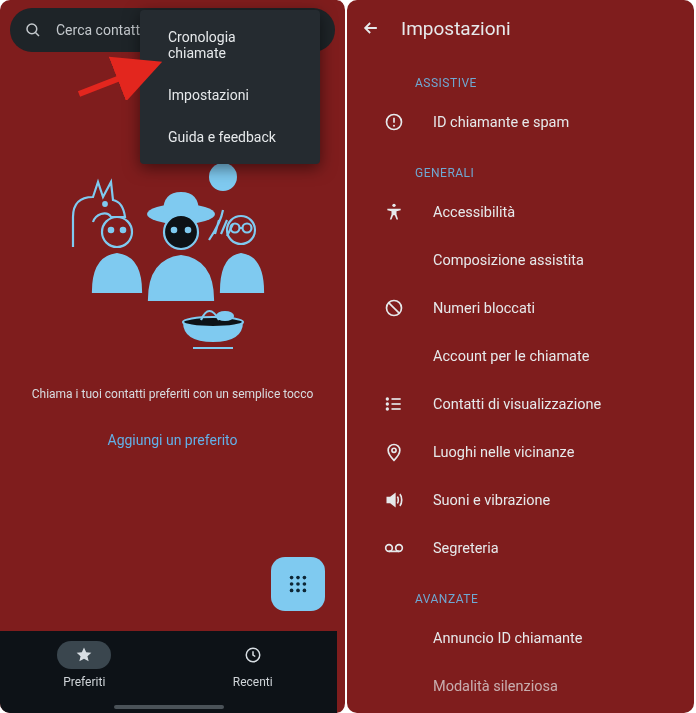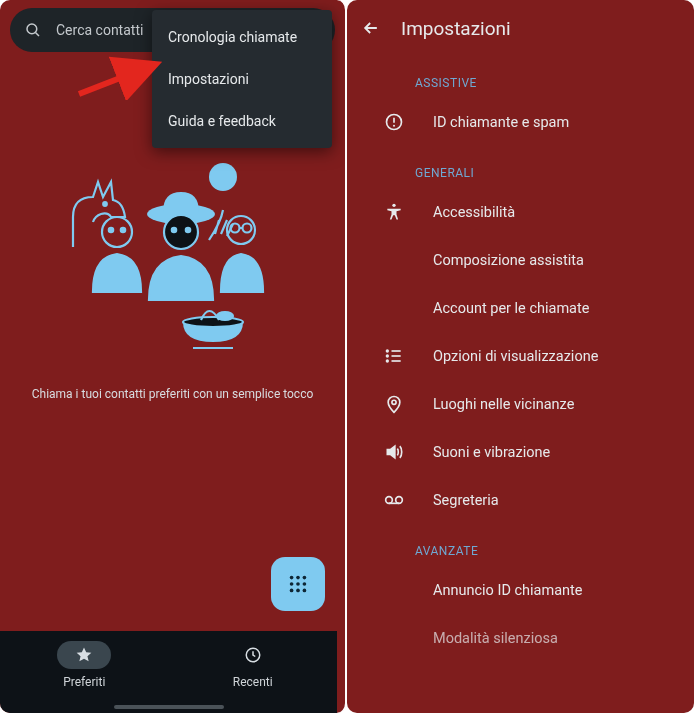--- a/index.html
+++ b/index.html
@@ -31,26 +31,26 @@
     align-items: center;
     padding: 0 14px;
     color: #c3c8cc;
     font-size: 14px;
   }
   .search-bar .icon { width: 18px; height: 18px; margin-right: 14px; }
 
   .menu-popup {
     position: absolute;
     top: 10px;
-    left: 152px;
+    left: 140px;
     width: 180px;
     background: #252b30;
     border-radius: 4px;
     box-shadow: 0 4px 16px rgba(0,0,0,.5);
-    padding: 6px 0;
+    padding: 6px 12px;
     z-index: 20;
   }
   .menu-popup .item {
     padding: 13px 16px;
     font-size: 14px;
     color: #e6e9eb;
     cursor: pointer;
   }
 
   .red-arrow {
@@ -244,20 +244,21 @@
         <path d="M120 160 Q120 180 150 180 Q180 180 180 160 Z" fill="#7fcaf0" stroke="none"></path>
         <ellipse cx="150" cy="160" rx="30" ry="5" fill="#0d1217"></ellipse>
         <path d="M138 158 Q146 140 156 158"></path>
         <ellipse cx="162" cy="154" rx="8" ry="4" fill="#7fcaf0"></ellipse>
         <line x1="130" y1="186" x2="170" y2="186"></line>
       </g>
     </svg>
   </div>
 
   <div class="empty-title">Chiama i tuoi contatti preferiti con un semplice tocco</div>
+  <div class="add-fav">Aggiungi un preferito</div>
 
   <div class="fab">
     <span>
       <svg width="22" height="22" viewBox="0 0 24 24" fill="#0e2635">
         <circle cx="5" cy="5" r="2"></circle>
           <circle cx="12" cy="5" r="2"></circle>
           <circle cx="19" cy="5" r="2"></circle>
         <circle cx="5" cy="12" r="2"></circle>
           <circle cx="12" cy="12" r="2"></circle>
           <circle cx="19" cy="12" r="2"></circle>
@@ -325,38 +326,47 @@
         </svg>
     </span>
     <span>Accessibilità</span>
   </div>
 
   <div class="setting-row">
     <span class="s-icon empty"></span>
     <span>Composizione assistita</span>
   </div>
 
+  <div class="setting-row">
+    <span class="s-icon">
+      <svg width="20" height="20" viewBox="0 0 24 24" fill="none" stroke="#e6e9eb" stroke-width="2">
+          <circle cx="12" cy="12" r="9"></circle>
+          <line x1="5.5" y1="5.5" x2="18.5" y2="18.5"></line>
+        </svg>
+    </span>
+    <span>Numeri bloccati</span>
+  </div>
 
   <div class="setting-row">
     <span class="s-icon empty"></span>
     <span>Account per le chiamate</span>
   </div>
 
   <div class="setting-row">
     <span class="s-icon">
       <svg width="20" height="20" viewBox="0 0 24 24" fill="none" stroke="#e6e9eb" stroke-width="2">
           <circle cx="4" cy="6" r="1" fill="#e6e9eb"></circle>
           <circle cx="4" cy="12" r="1" fill="#e6e9eb"></circle>
           <circle cx="4" cy="18" r="1" fill="#e6e9eb"></circle>
           <line x1="9" y1="6" x2="20" y2="6"></line>
           <line x1="9" y1="12" x2="20" y2="12"></line>
           <line x1="9" y1="18" x2="20" y2="18"></line>
         </svg>
     </span>
-    <span>Opzioni di visualizzazione</span>
+    <span>Contatti di visualizzazione</span>
   </div>
 
   <div class="setting-row">
     <span class="s-icon">
       <svg width="20" height="20" viewBox="0 0 24 24" fill="none" stroke="#e6e9eb" stroke-width="2">
           <path d="M12 22s7-7 7-12a7 7 0 10-14 0c0 5 7 12 7 12z"></path>
           <circle cx="12" cy="10" r="2.5"></circle>
         </svg>
     </span>
     <span>Luoghi nelle vicinanze</span>

